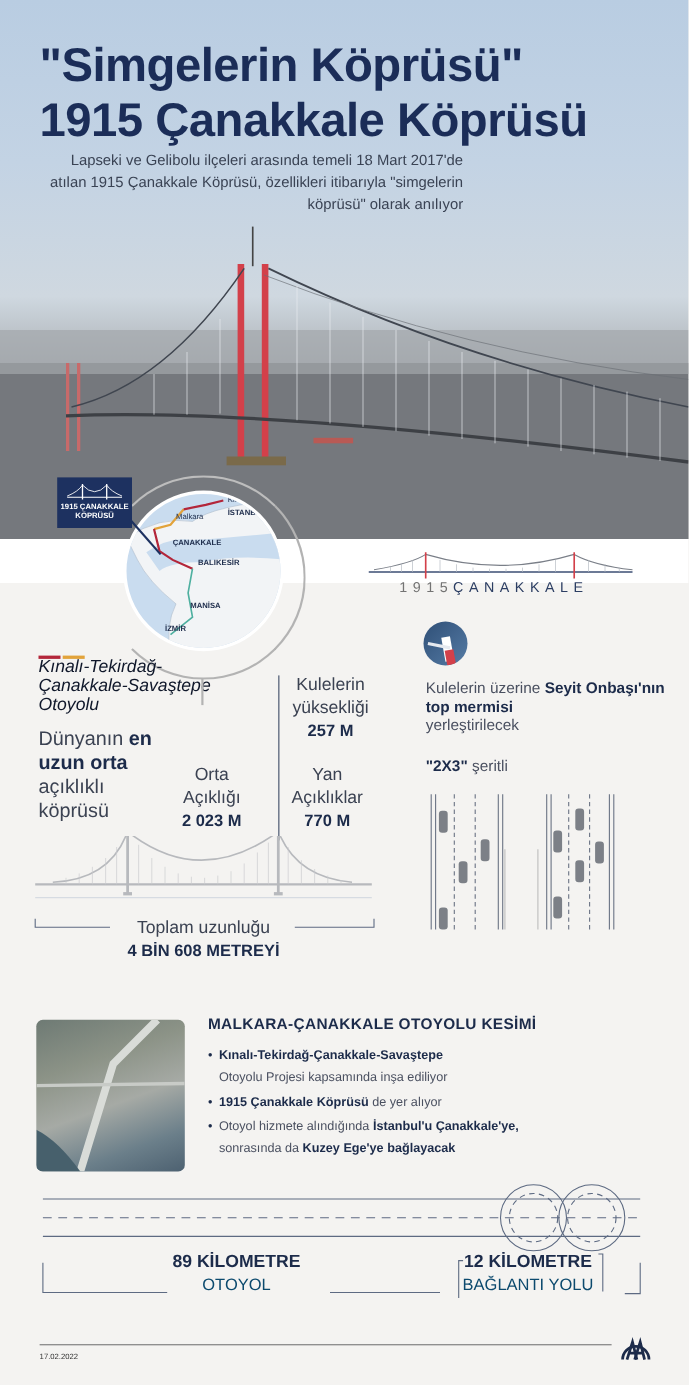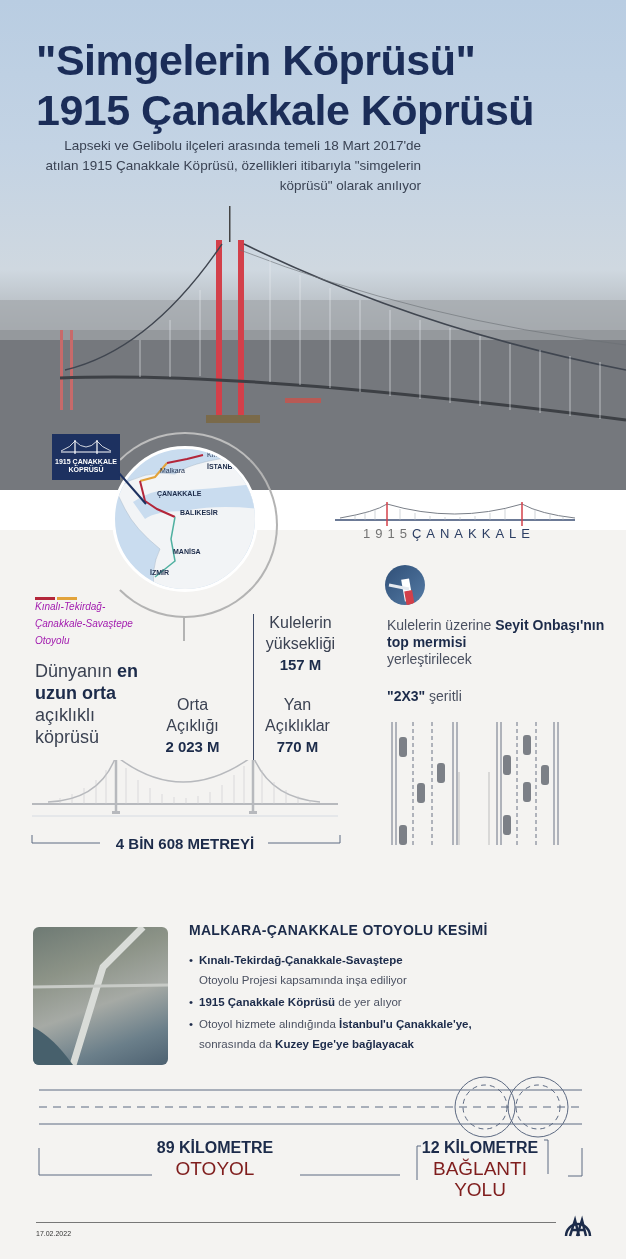--- a/index.html
+++ b/index.html
@@ -13,37 +13,37 @@
   .white-band { position: absolute; left: 0; top: 490px; width: 626px; height: 40px; background: #ffffff; }
   .section { position: absolute; }
   .navy { color: #1c2b4a; }
   .map-callout { position: absolute; left: 52px; top: 434px; width: 68px; height: 46px; background: #1d3160; color: #fff; font-size: 7px; font-weight: 700; text-align: center; padding-top: 24px; line-height: 8px; }
   .map-circle { position: absolute; left: 112px; top: 446px; width: 146px; height: 146px; border-radius: 50%; background: #c9dcef; border: 3px solid #fff; overflow: hidden; }
   .map-ring { position: absolute; left: 92px; top: 432px; width: 186px; height: 186px; border-radius: 50%; border: 2px solid #b3b3b3; border-left-color: transparent; border-top-color: #bdbdbd; }
   .map-label { position: absolute; font-size: 7px; font-weight: 700; color: #1c2b4a; }
   .map-label.small { font-weight: 400; }
   .legend-line { position: absolute; left: 35px; top: 586px; width: 44px; height: 3px; }
   .legend-line span { display: inline-block; height: 3px; width: 20px; }
-  .route-name { position: absolute; left: 35px; top: 598px; font-size: 10px; font-style: italic; color: #a21caf; line-height: 17px; }
+  .route-name { position: absolute; left: 35px; top: 598px; font-size: 16px; font-style: italic; color: #0f172a; line-height: 17px; }
   .big-left { position: absolute; left: 35px; top: 660px; font-size: 18px; line-height: 22px; color: #3b4252; }
   .vline { position: absolute; width: 1px; background: #3d4a66; }
   .bridge-svg { position: absolute; left: 30px; top: 760px; }
   .metric { position: absolute; text-align: center; font-size: 16px; line-height: 21px; color: #3b4252; }
   .metric b { color: #1c2b4a; font-size: 15px; }
   .seyit-icon { position: absolute; left: 385px; top: 565px; width: 40px; height: 40px; border-radius: 50%; background: linear-gradient(135deg,#2f4f77,#557ba5); overflow: hidden; }
   .seyit-text { position: absolute; left: 387px; top: 617px; font-size: 14px; line-height: 17px; color: #4a5060; }
   .lanes-title { position: absolute; left: 387px; top: 688px; font-size: 14px; color: #4a5060; }
   .thumb { position: absolute; left: 33px; top: 927px; width: 135px; height: 138px; border-radius: 6px; background: linear-gradient(160deg,#6e7a74 0%,#8c9387 30%,#a6aaa5 55%,#6b7f8a 80%,#4d6171 100%); overflow: hidden; }
   .sec-title { position: absolute; left: 189px; top: 922px; font-size: 14px; font-weight: 700; color: #1c2b4a; letter-spacing: 0.3px; }
   .bullets { position: absolute; left: 189px; top: 950px; font-size: 11.5px; color: #4a5060; line-height: 20px; list-style: none; }
   .bullets li { padding-left: 10px; position: relative; margin-bottom: 2px; }
   .bullets li::before { content: "•"; position: absolute; left: 0; color: #1c2b4a; }
   .km { position: absolute; text-align: center; font-size: 15px; line-height: 21px; }
   .km .v { font-weight: 700; color: #1c2b4a; font-size: 16px; }
-  .km .l { color: #7f1d1d; font-size: 19px; }
+  .km .l { color: #0c4a6e; font-size: 15px; }
   .footer-line { position: absolute; left: 36px; top: 1222px; width: 520px; height: 1px; background: #777; }
   .date { position: absolute; left: 36px; top: 1230px; font-size: 7px; color: #333; }
   .aa-logo { position: absolute; left: 563px; top: 1212px; width: 30px; height: 26px; }
 </style>
 </head>
 <body>
 
 <div class="hero">
   <svg width="626" height="490" style="position:absolute;left:0;top:0">
     <rect x="0" y="330" width="626" height="160" fill="#75787d"></rect>
@@ -160,21 +160,21 @@
   <div><span>Dünyanın </span><b class="navy">en</b></div>
   <div><b class="navy">uzun orta</b></div>
   <div>açıklıklı</div>
   <div>köprüsü</div>
 </div>
 
 <div class="vline" style="left:253px;top:614px;height:150px"></div>
 <div class="metric" style="left:258px;top:612px;width:85px">
   <div>Kulelerin</div>
   <div>yüksekliği</div>
-  <div><b>157 M</b></div>
+  <div><b>257 M</b></div>
 </div>
 <div class="metric" style="left:150px;top:694px;width:85px">
   <div>Orta</div>
   <div>Açıklığı</div>
   <div><b>2 023 M</b></div>
 </div>
 <div class="metric" style="left:255px;top:694px;width:85px">
   <div>Yan</div>
   <div>Açıklıklar</div>
   <div><b>770 M</b></div>
@@ -214,20 +214,21 @@
   <line x1="86" y1="-4" x2="86" y2="52" stroke="#b7b9bd" stroke-width="2.5"></line>
   <line x1="223" y1="-4" x2="223" y2="52" stroke="#b7b9bd" stroke-width="2.5"></line>
   <rect x="82" y="51" width="8" height="3" fill="#b7b9bd"></rect>
   <rect x="219" y="51" width="8" height="3" fill="#b7b9bd"></rect>
 </svg>
 <svg style="position:absolute;left:30px;top:835px" width="315" height="12">
   <path d="M2 0 L2 8 L70 8" stroke="#5d6a82" stroke-width="1" fill="none"></path>
   <path d="M238 8 L310 8 L310 0" stroke="#5d6a82" stroke-width="1" fill="none"></path>
 </svg>
 <div class="metric" style="left:90px;top:833px;width:190px">
+  <div>Toplam uzunluğu</div>
   <div><b>4 BİN 608 METREYİ</b></div>
 </div>
 
 <div class="seyit-icon">
   <svg width="40" height="40">
     <rect x="18" y="14" width="8" height="22" fill="#fff" transform="rotate(-10 22 25)"></rect>
     <rect x="19" y="26" width="8" height="14" fill="#d3404a" transform="rotate(-10 22 25)"></rect>
     <line x1="4" y1="20" x2="24" y2="24" stroke="#e5e9ef" stroke-width="3"></line>
   </svg>
 </div>

